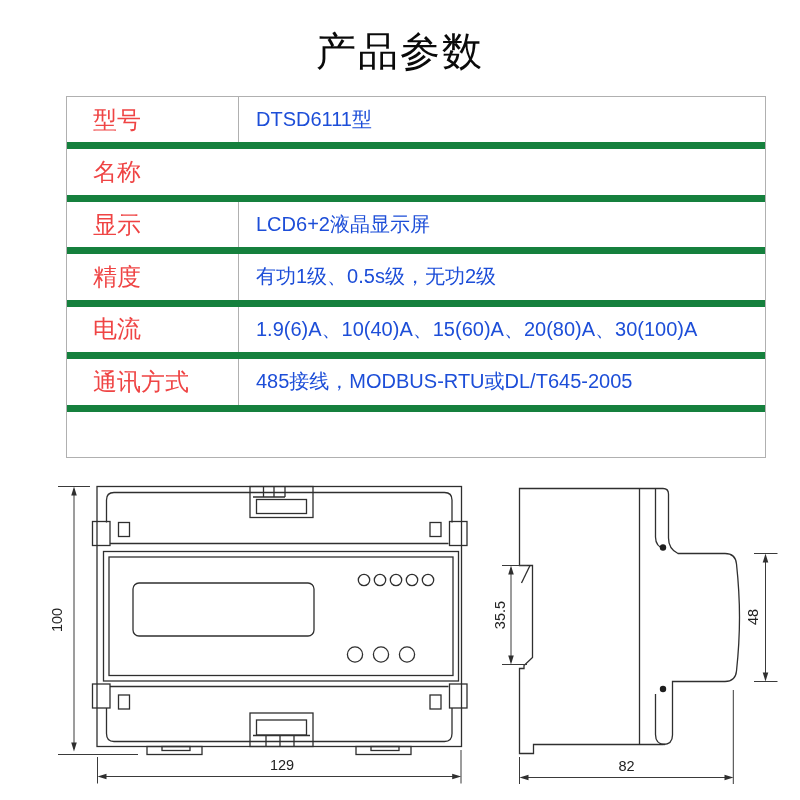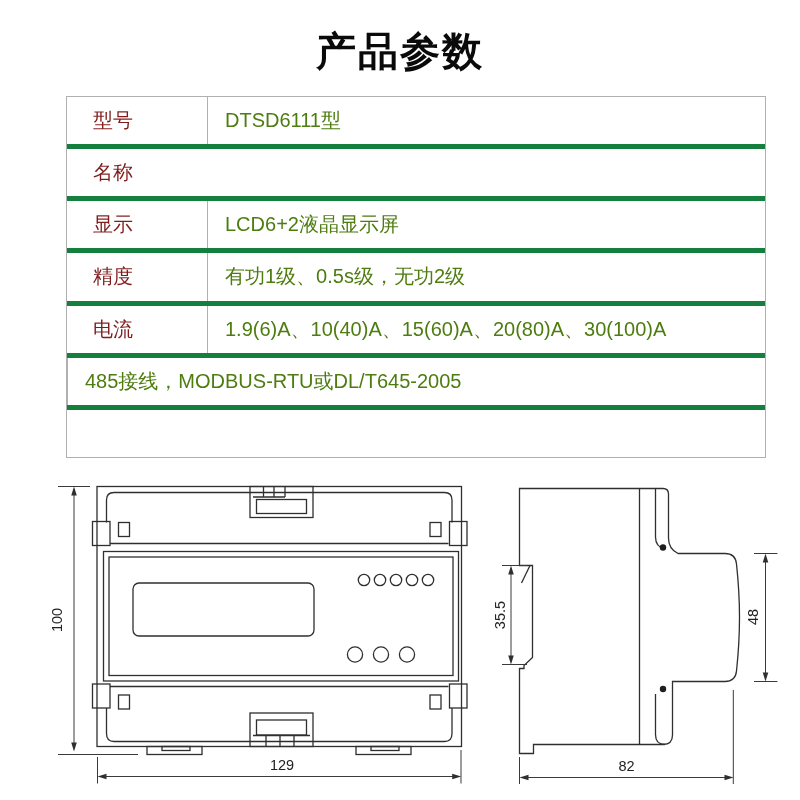--- a/index.html
+++ b/index.html
@@ -1,29 +1,29 @@
 <!DOCTYPE html>
 <html><head>
 <meta charset="utf-8">
 <style>
   html,body{margin:0;padding:0;background:#ffffff;}
   body{font-family:"Liberation Sans","DejaVu Sans",sans-serif;color:#262626;}
   .page{position:relative;width:800px;height:800px;background:#ffffff;overflow:hidden;}
 
   .title{position:absolute;left:0;top:24px;width:800px;text-align:center;
-         font-size:40px;font-weight:bold;letter-spacing:2px;color:#0a0a0a;}
+         font-size:40px;font-weight:normal;letter-spacing:2px;color:#0a0a0a;}
 
   .spec-table{position:absolute;left:66px;top:96px;width:700px;height:362px;
               border:1px solid #b0b0b0;box-sizing:border-box;display:flex;flex-direction:column;}
-  .spec-row{flex:1;display:flex;border-top:5px solid #15803d;box-sizing:border-box;}
+  .spec-row{flex:1;display:flex;border-top:7px solid #15803d;box-sizing:border-box;}
   .spec-row:first-child{border-top:none;}
   .spec-label{width:140px;box-sizing:border-box;padding-left:26px;display:flex;align-items:center;
-              font-size:20px;color:#7f1d1d;}
+              font-size:24px;color:#ef4444;}
   .spec-value{flex:1;box-sizing:border-box;border-left:1px solid #b0b0b0;padding-left:17px;
-              display:flex;align-items:center;font-size:20px;color:#4d7c0f;white-space:nowrap;overflow:hidden;}
+              display:flex;align-items:center;font-size:20px;color:#1d4ed8;white-space:nowrap;overflow:hidden;margin-left:31px;}
 
   .drawings{position:absolute;left:0;top:470px;width:800px;height:330px;}
   svg .ln{fill:none;stroke:#2f2f2f;stroke-width:1.3;}
   svg .thin{fill:none;stroke:#3a3a3a;stroke-width:1;}
   svg .arrow{fill:#2f2f2f;stroke:none;}
   svg .dot{fill:#1e1e1e;stroke:none;}
   svg text{fill:#222222;font-size:14.5px;font-family:"Liberation Sans","DejaVu Sans",sans-serif;}
 </style>
 </head>
 <body>
@@ -46,20 +46,21 @@
     </div>
     <div class="spec-row">
       <div class="spec-label">精度</div>
       <div class="spec-value">有功1级、0.5s级，无功2级</div>
     </div>
     <div class="spec-row">
       <div class="spec-label">电流</div>
       <div class="spec-value">1.9(6)A、10(40)A、15(60)A、20(80)A、30(100)A</div>
     </div>
     <div class="spec-row">
+      <div class="spec-label">通讯方式</div>
       <div class="spec-value">485接线，MODBUS-RTU或DL/T645-2005</div>
     </div>
     <div class="spec-row">
     </div>
   </div>
 
   <div class="drawings">
     <svg width="800" height="330" viewBox="0 470 800 330">
 
       <g>

